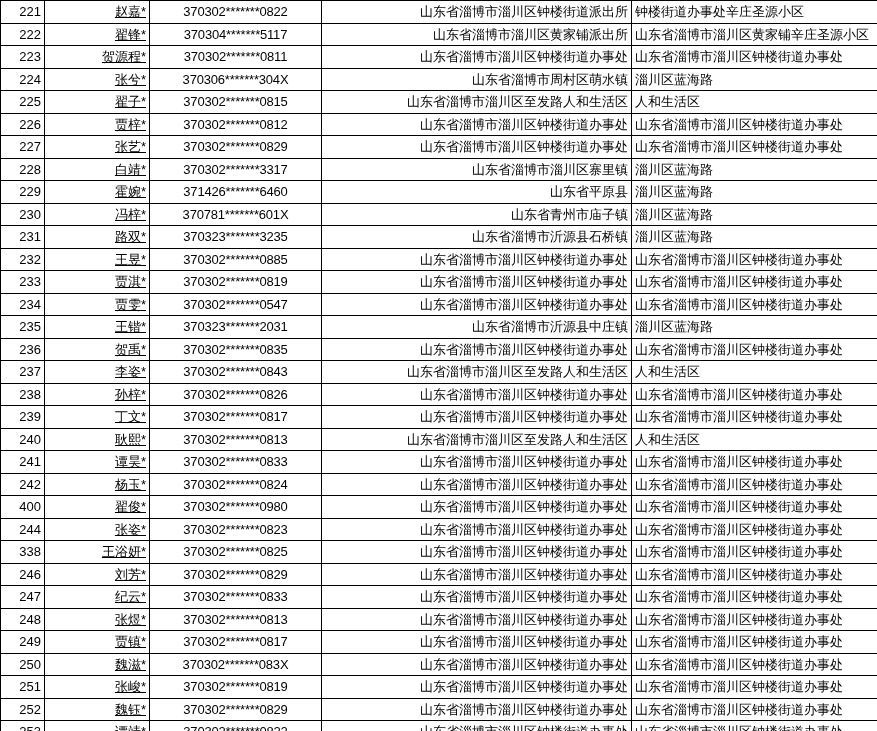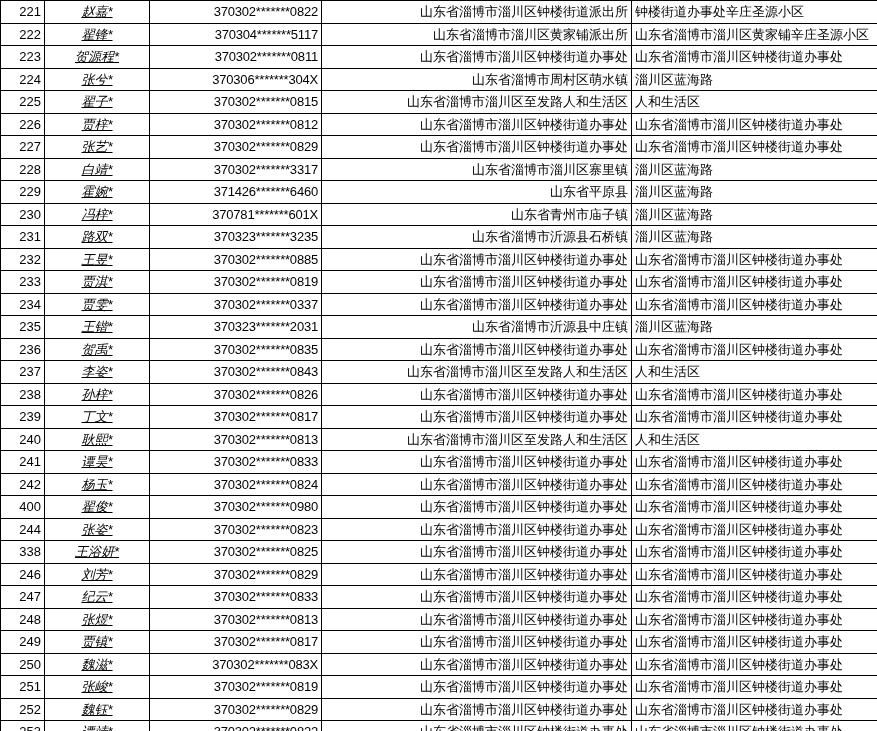--- a/index.html
+++ b/index.html
@@ -36,27 +36,26 @@
     font-family: "Liberation Sans", sans-serif;
   }
   td.col-index {
     width: 37px;
     text-align: right;
     padding-right: 5px;
     font-size: 13px;
   }
   td.col-name {
     width: 98px;
-    text-align: center;
+    text-align: right;
     padding-left: 6px;
-    font-style: italic;
   }
   td.col-id {
     width: 165px;
-    text-align: right;
+    text-align: center;
     padding-left: 5px;
     letter-spacing: -0.2px;
     margin-left: 16px;
   }
   td.col-addr {
     width: 303px;
     text-align: right;
     padding-left: 5px;
   }
   td.col-org {
@@ -161,21 +160,21 @@
         <tr>
           <td class="col-index">233</td>
           <td class="col-name"><span class="underline-name">贾淇*</span></td>
           <td class="col-id">370302*******0819</td>
           <td class="col-addr">山东省淄博市淄川区钟楼街道办事处</td>
           <td class="col-org">山东省淄博市淄川区钟楼街道办事处</td>
         </tr>
         <tr>
           <td class="col-index">234</td>
           <td class="col-name"><span class="underline-name">贾雯*</span></td>
-          <td class="col-id">370302*******0337</td>
+          <td class="col-id">370302*******0547</td>
           <td class="col-addr">山东省淄博市淄川区钟楼街道办事处</td>
           <td class="col-org">山东省淄博市淄川区钟楼街道办事处</td>
         </tr>
         <tr>
           <td class="col-index">235</td>
           <td class="col-name"><span class="underline-name">王锴*</span></td>
           <td class="col-id">370323*******2031</td>
           <td class="col-addr">山东省淄博市沂源县中庄镇</td>
           <td class="col-org">淄川区蓝海路</td>
         </tr>

